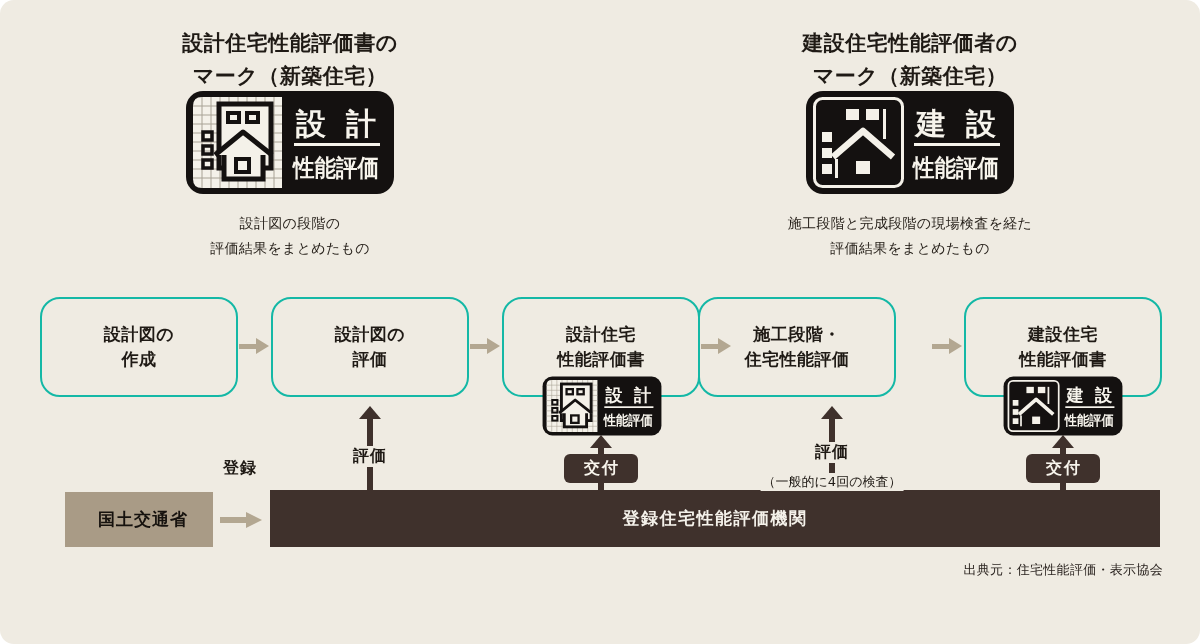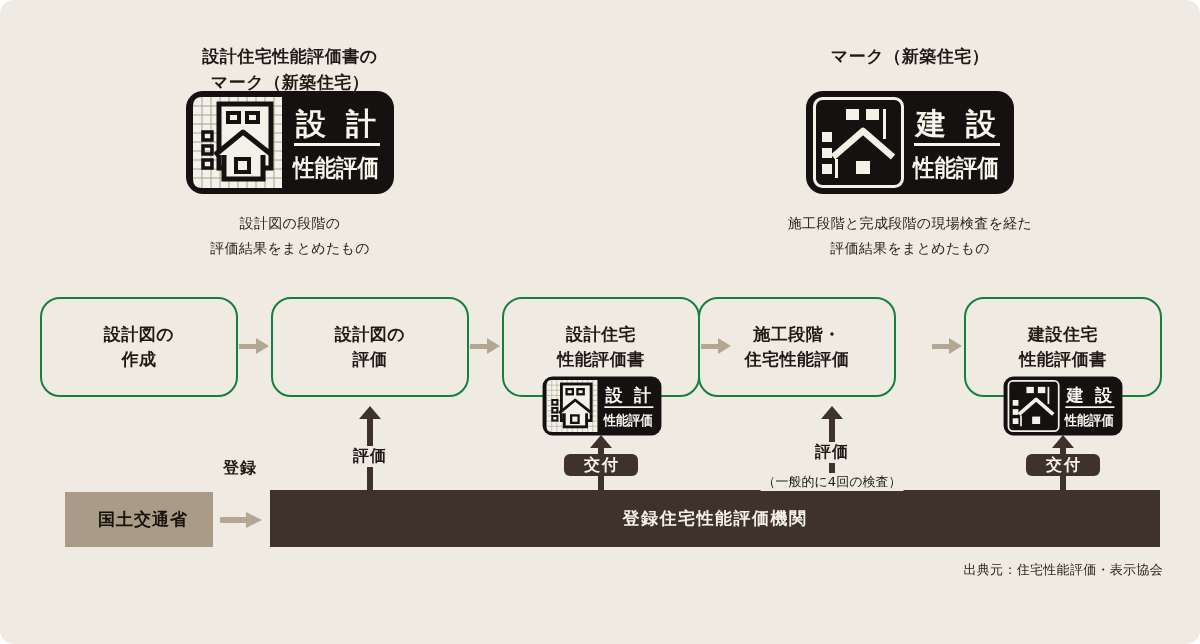--- a/index.html
+++ b/index.html
@@ -1,47 +1,47 @@
 <!DOCTYPE html>
 <html><head>
 <meta charset="utf-8">
 <style>
   * { margin:0; padding:0; box-sizing:border-box; }
   html,body { background:#ffffff; }
   body { font-family:"DejaVu Sans","Liberation Sans",sans-serif; }
   .stage { position:relative; width:1200px; height:644px; background:#ffffff; overflow:hidden; }
   .panel { position:absolute; inset:0; background:#efebe2; border-radius:14px; }
 
-  .mark-title { position:absolute; top:43px; width:400px; text-align:center;
-    font-size:17px; font-weight:bold; color:#1f1a15; line-height:1.55; letter-spacing:.5px; }
+  .mark-title { position:absolute; top:27px; width:400px; text-align:center;
+    font-size:21px; font-weight:bold; color:#1f1a15; line-height:1.55; letter-spacing:.5px; }
   .mark-caption { position:absolute; top:211px; width:400px; text-align:center;
     font-size:14px; color:#241e18; line-height:1.75; letter-spacing:.3px; }
 
   .flow-box { position:absolute; top:297px; width:198px; height:100px;
-    border:2px solid #15803d; border-radius:20px;
+    border:2px solid #14b8a6; border-radius:20px;
     display:flex; flex-direction:column; justify-content:center; align-items:center;
     font-size:17px; font-weight:bold; color:#1f1a15; line-height:1.5; text-align:center; letter-spacing:.5px; }
 
   .h-arrow { position:absolute; top:338px; width:30px; height:16px; }
   .h-arrow::before { content:""; position:absolute; left:0; top:6px; width:19px; height:5px; background:#b3a791; }
   .h-arrow::after { content:""; position:absolute; left:17px; top:0; width:0; height:0;
     border-left:13px solid #b3a791; border-top:8px solid transparent; border-bottom:8px solid transparent; }
   .h-arrow.lg { top:512px; width:42px; }
   .h-arrow.lg::before { width:27px; top:5px; height:6px; }
   .h-arrow.lg::after { left:26px; border-left-width:16px; }
 
   .v-arrow { position:absolute; width:22px; z-index:1; }
   .v-arrow::before { content:""; position:absolute; left:8px; top:10px; bottom:0; width:6px; background:#3f312c; }
   .v-arrow::after { content:""; position:absolute; left:0; top:0; width:0; height:0;
     border-bottom:13px solid #3f312c; border-left:11px solid transparent; border-right:11px solid transparent; }
 
   .small-badge { position:absolute; top:376px; z-index:2; line-height:0; }
   .big-badge { position:absolute; top:90px; line-height:0; }
 
-  .pill { position:absolute; top:454px; width:74px; height:22px; transform:translateX(-50%);
+  .pill { position:absolute; top:454px; width:74px; height:29px; transform:translateX(-50%);
     background:#3f312c; border-radius:6px; color:#f7f4ec; font-size:16px; font-weight:bold;
     display:flex; align-items:center; justify-content:center; letter-spacing:2px; text-indent:2px; z-index:3; }
   .float-label { position:absolute; transform:translateX(-50%); z-index:3;
     font-weight:bold; font-size:16px; color:#1f1a15; background:#efebe2; padding:0 5px; letter-spacing:1px; white-space:nowrap; }
   .eval-group { position:absolute; transform:translateX(-50%); z-index:3; text-align:center; white-space:nowrap; }
   .eval-group .l1 { font-weight:bold; font-size:16px; color:#1f1a15; background:#efebe2;
     display:inline-block; padding:0 5px; letter-spacing:1px; }
   .eval-group .l2 { font-size:13px; color:#1f1a15; background:#efebe2;
     display:block; padding:0 2px; margin-top:10px; }
 
@@ -87,20 +87,21 @@
       <text x="108" y="86" font-size="24" font-weight="bold" fill="#f7f4ec" textLength="86" lengthAdjust="spacingAndGlyphs">性能評価</text>
     </svg>
   </div>
 
   <div class="mark-caption" style="left:90px;">
     <div>設計図の段階の</div>
     <div>評価結果をまとめたもの</div>
   </div>
 
   <div class="mark-title" style="left:710px;">
+    <div>建設住宅性能評価者の</div>
     <div>マーク（新築住宅）</div>
   </div>
 
   <div class="big-badge" style="left:805px;">
     <svg width="210" height="105" viewBox="0 0 210 105">
       <rect x="1" y="1" width="208" height="103" rx="17" fill="#141110"></rect>
       <rect x="9.5" y="8.5" width="88" height="88" rx="8" fill="none" stroke="#f4f1e9" stroke-width="3"></rect>
       <rect x="41" y="19" width="13" height="11" fill="#f4f1e9"></rect>
       <rect x="61" y="19" width="13" height="11" fill="#f4f1e9"></rect>
       <rect x="78" y="19" width="3" height="30" fill="#f4f1e9"></rect>

